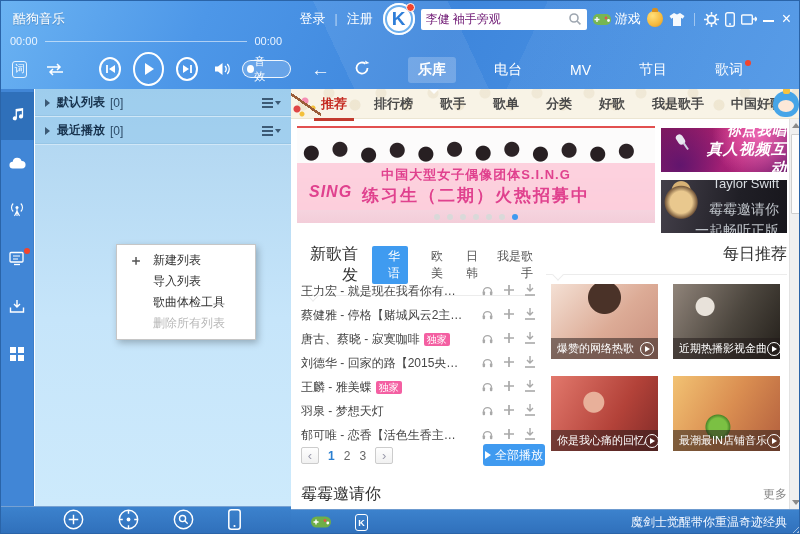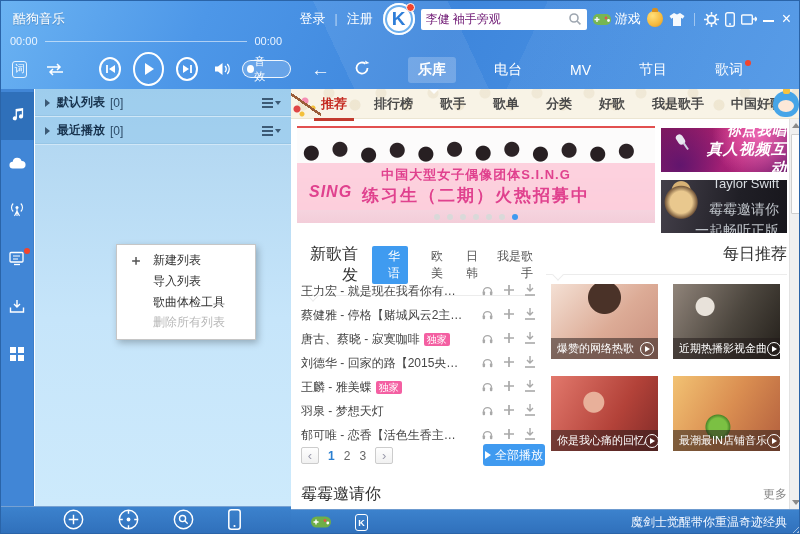--- a/index.html
+++ b/index.html
@@ -74,21 +74,21 @@
   .pl-menu { margin-left:auto; color:#3c5a75; display:flex; align-items:center; gap:2px; }
   .pl-bars { display:flex; flex-direction:column; gap:2px; }
   .pl-bars i { width:11px; height:2px; background:#3c5a75; display:block; }
   .pl-menu .dn { width:0; height:0; border-top:4px solid #3c5a75; border-left:3px solid transparent; border-right:3px solid transparent; }
 
   
   .ctx-menu { position:absolute; left:115px; top:243px; width:140px; background:#fff; border:1px solid #c6c6c6;
     box-shadow:2px 3px 7px rgba(0,0,0,.25); padding:5px 0; z-index:5; }
   .ctx-item { height:21px; line-height:21px; font-size:12px; color:#333; padding-left:36px; position:relative; }
   .ctx-item .plus-glyph { position:absolute; left:12px; top:0; font-size:14px; font-weight:bold; color:#555; }
-  .ctx-item.disabled { color:#b8b8b8;font-family:Liberation Mono, monospace; }
+  .ctx-item.disabled { color:#b8b8b8; }
 
   
   .content { position:absolute; left:290px; top:88px; width:510px; height:420px; background:#fff; overflow:hidden;text-align:right; }
   .tabbar { position:absolute; left:0; top:0; width:510px; height:30px;
     background:#f8f3e6;
     background-image:radial-gradient(circle at 12px 16px, rgba(205,185,140,.22) 5px, transparent 6px),
                      radial-gradient(circle at 38px 4px, rgba(205,185,140,.18) 5px, transparent 6px);
     background-size:52px 30px; display:flex; align-items:center; padding-left:30px; border-bottom:1px solid #ece5d2; }
   .tabbar::before { content:""; position:absolute; left:138px; top:0; border-left:5px solid transparent; border-right:5px solid transparent; border-top:5px solid #fdfdfd; }
   .ctab { font-size:13px; color:#4a4a4a; margin-right:27px; position:relative; white-space:nowrap;font-weight:bold; }

